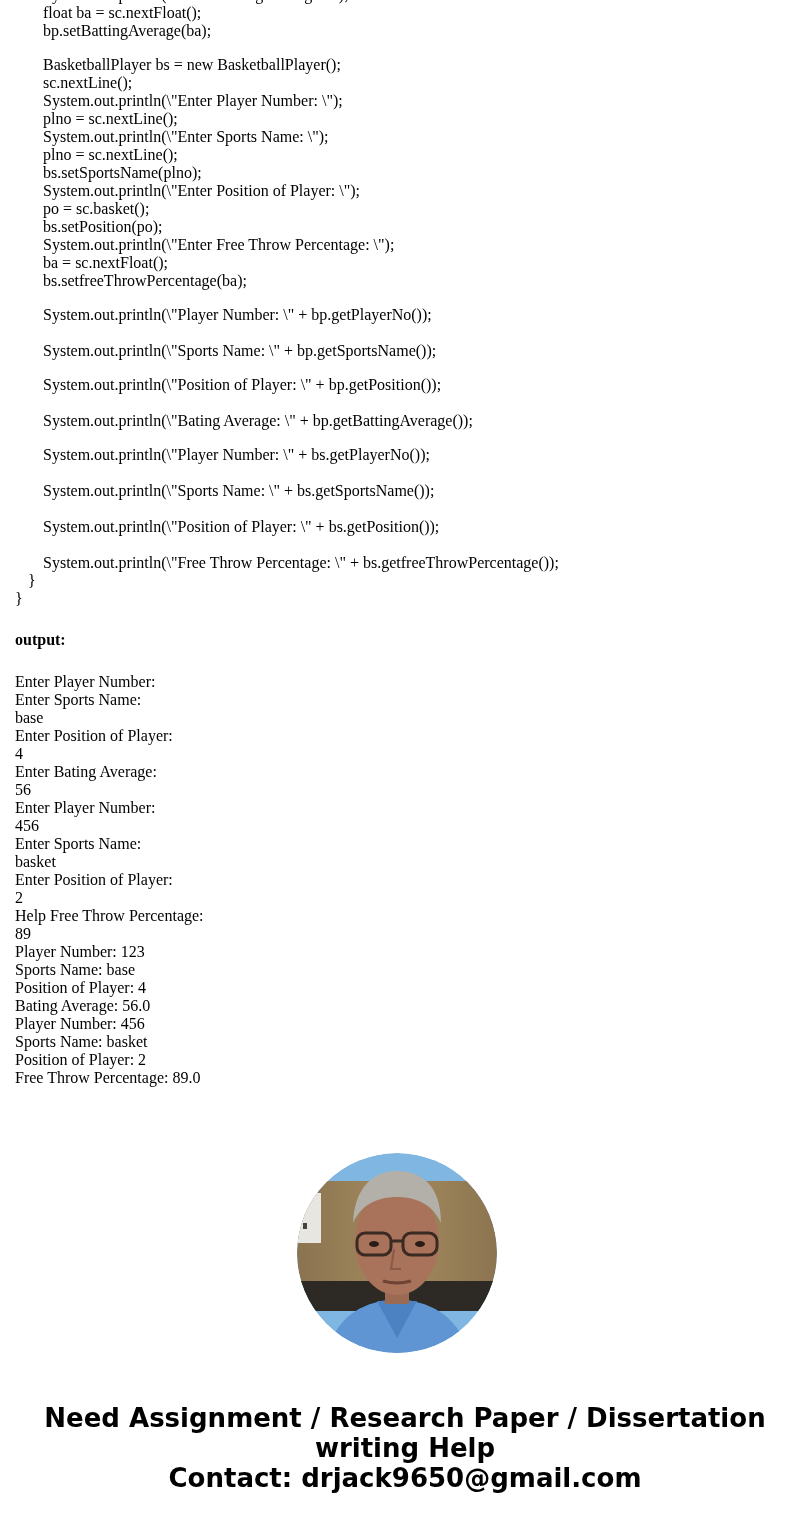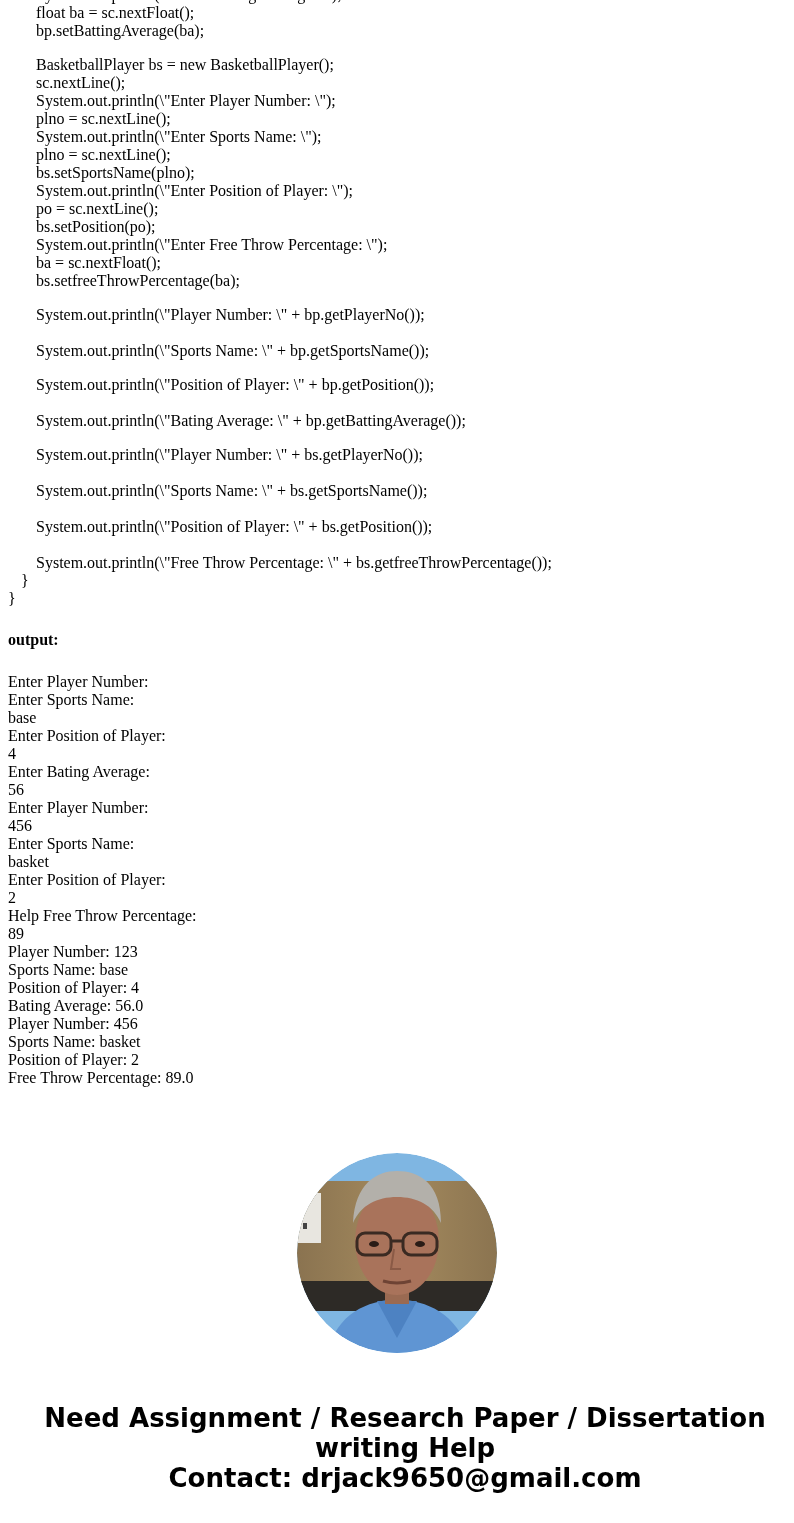--- a/index.html
+++ b/index.html
@@ -11,21 +11,21 @@
       width: 794px;
       height: 1523px;
       position: relative;
       overflow: hidden;
       font-family: "Liberation Serif", "DejaVu Serif", serif;
       font-size: 16px;
       color: #000000;
     }
     .doc {
       position: absolute;
-      left: 8px;
+      left: 15px;
       top: 0;
       width: 780px;
     }
     .line {
       height: 18px;
       line-height: 18px;
       white-space: pre;
     }
     .code-line {
       padding-left: 28px;
@@ -97,21 +97,21 @@
   <div class="gap-small"></div>
 
   <div class="line code-line">BasketballPlayer bs = new BasketballPlayer();</div>
   <div class="line code-line">sc.nextLine();</div>
   <div class="line code-line">System.out.println(\"Enter Player Number: \");</div>
   <div class="line code-line">plno = sc.nextLine();</div>
   <div class="line code-line">System.out.println(\"Enter Sports Name: \");</div>
   <div class="line code-line">plno = sc.nextLine();</div>
   <div class="line code-line">bs.setSportsName(plno);</div>
   <div class="line code-line">System.out.println(\"Enter Position of Player: \");</div>
-  <div class="line code-line">po = sc.nextLine();</div>
+  <div class="line code-line">po = sc.basket();</div>
   <div class="line code-line">bs.setPosition(po);</div>
   <div class="line code-line">System.out.println(\"Enter Free Throw Percentage: \");</div>
   <div class="line code-line">ba = sc.nextFloat();</div>
   <div class="line code-line">bs.setfreeThrowPercentage(ba);</div>
 
   <div class="gap-small"></div>
 
   <div class="line code-line">System.out.println(\"Player Number: \" + bp.getPlayerNo());</div>
   <div class="gap-println"></div>
   <div class="line code-line">System.out.println(\"Sports Name: \" + bp.getSportsName());</div>

